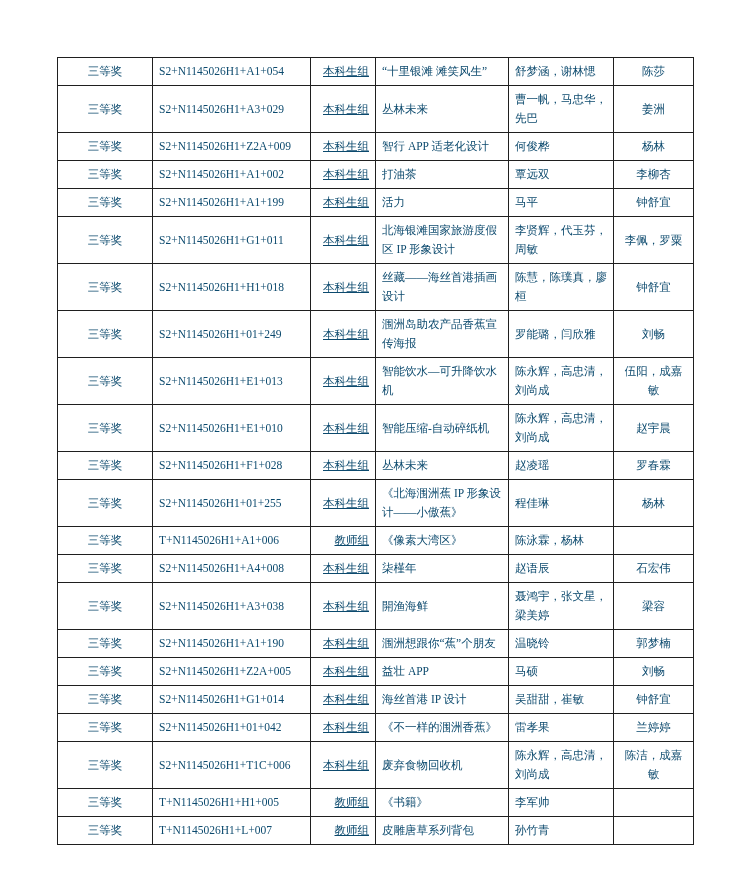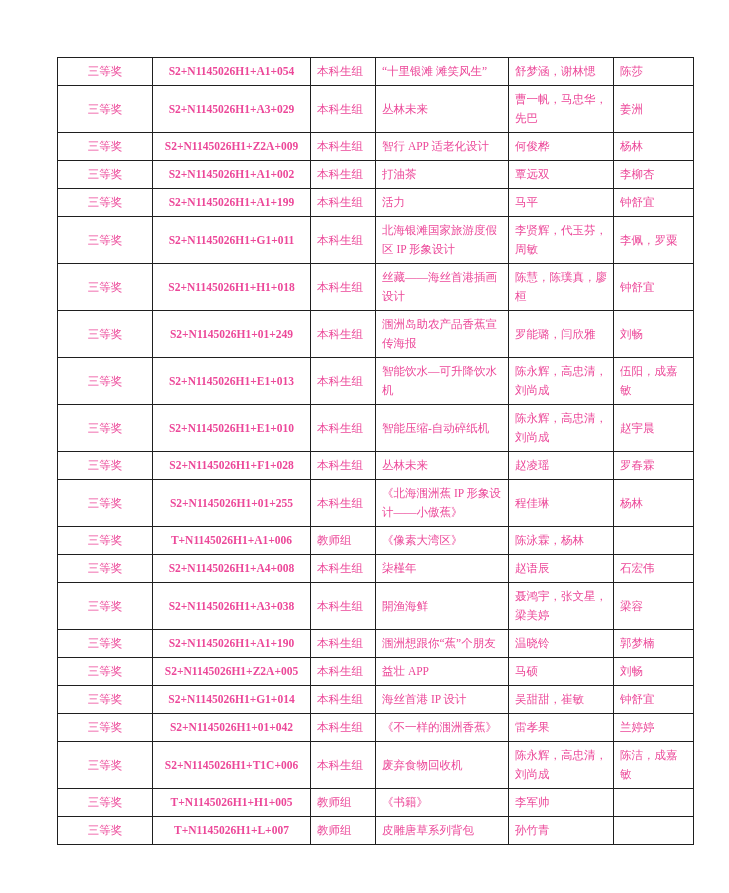--- a/index.html
+++ b/index.html
@@ -6,21 +6,21 @@
     margin: 0;
     padding: 0;
     background: #ffffff;
   }
   .page {
     position: relative;
     width: 729px;
     height: 893px;
     background: #ffffff;
     font-family: "Liberation Serif", "DejaVu Serif", serif;
-    color: #ec4899;
+    color: #0c4a6e;
     overflow: hidden;
   }
   table.awards {
     position: absolute;
     left: 57px;
     top: 57px;
     width: 636px;
     border-collapse: collapse;
     table-layout: fixed;
   }
@@ -29,27 +29,27 @@
     box-sizing: border-box;
     height: 27px;
     line-height: 19px;
     padding: 4px 6px;
     vertical-align: middle;
     font-size: 11.5px;
     overflow: hidden;
     word-break: normal;
   }
   td.col-award  { width: 95px;  text-align: center; }
-  td.col-code   { width: 158px; text-align: center;
+  td.col-code   { width: 158px; text-align: left;
                   font-family: "Liberation Serif", "DejaVu Serif", serif;
-                  font-size: 10.5px; letter-spacing: 0px; font-weight: bold; }
-  td.col-group  { width: 65px;  text-align: left; }
+                  font-size: 10.5px; letter-spacing: 0px; }
+  td.col-group  { width: 65px;  text-align: right; text-decoration: underline; }
   td.col-title  { width: 133px; text-align: left; padding-left: 5px; padding-right: 3px; margin-left: 20px; }
   td.col-authors{ width: 105px; text-align: left; padding-left: 8px; padding-right: 13px; margin-top: 40px; }
-  td.col-advisor{ width: 80px;  text-align: left; padding-left: 8px; padding-right: 7px; }
+  td.col-advisor{ width: 80px;  text-align: center; padding-left: 8px; padding-right: 7px; }
 </style>
 </head>
 <body>
 
 <div class="page">
   <table class="awards">
     <tbody id="awards-tbody">
         <tr>
           <td class="col-award">三等奖</td>
           <td class="col-code">S2+N1145026H1+A1+054</td>

